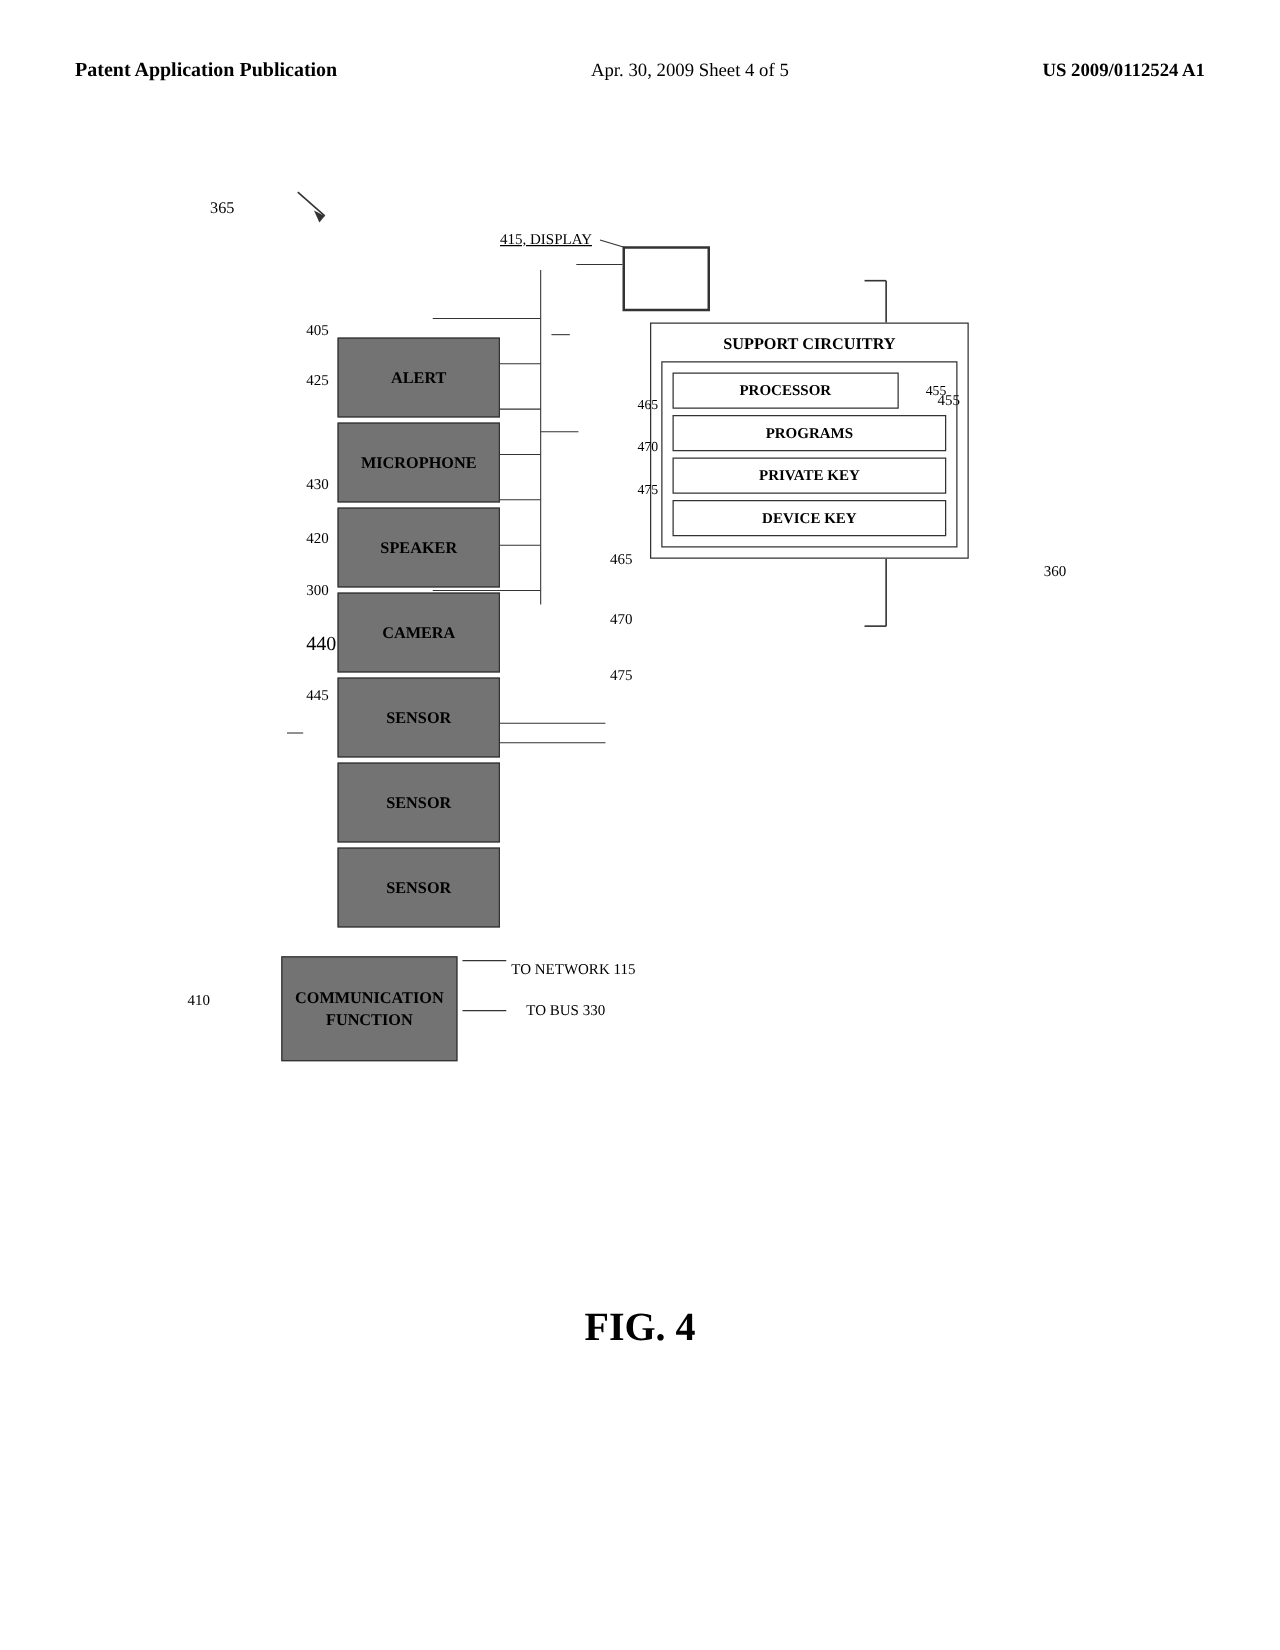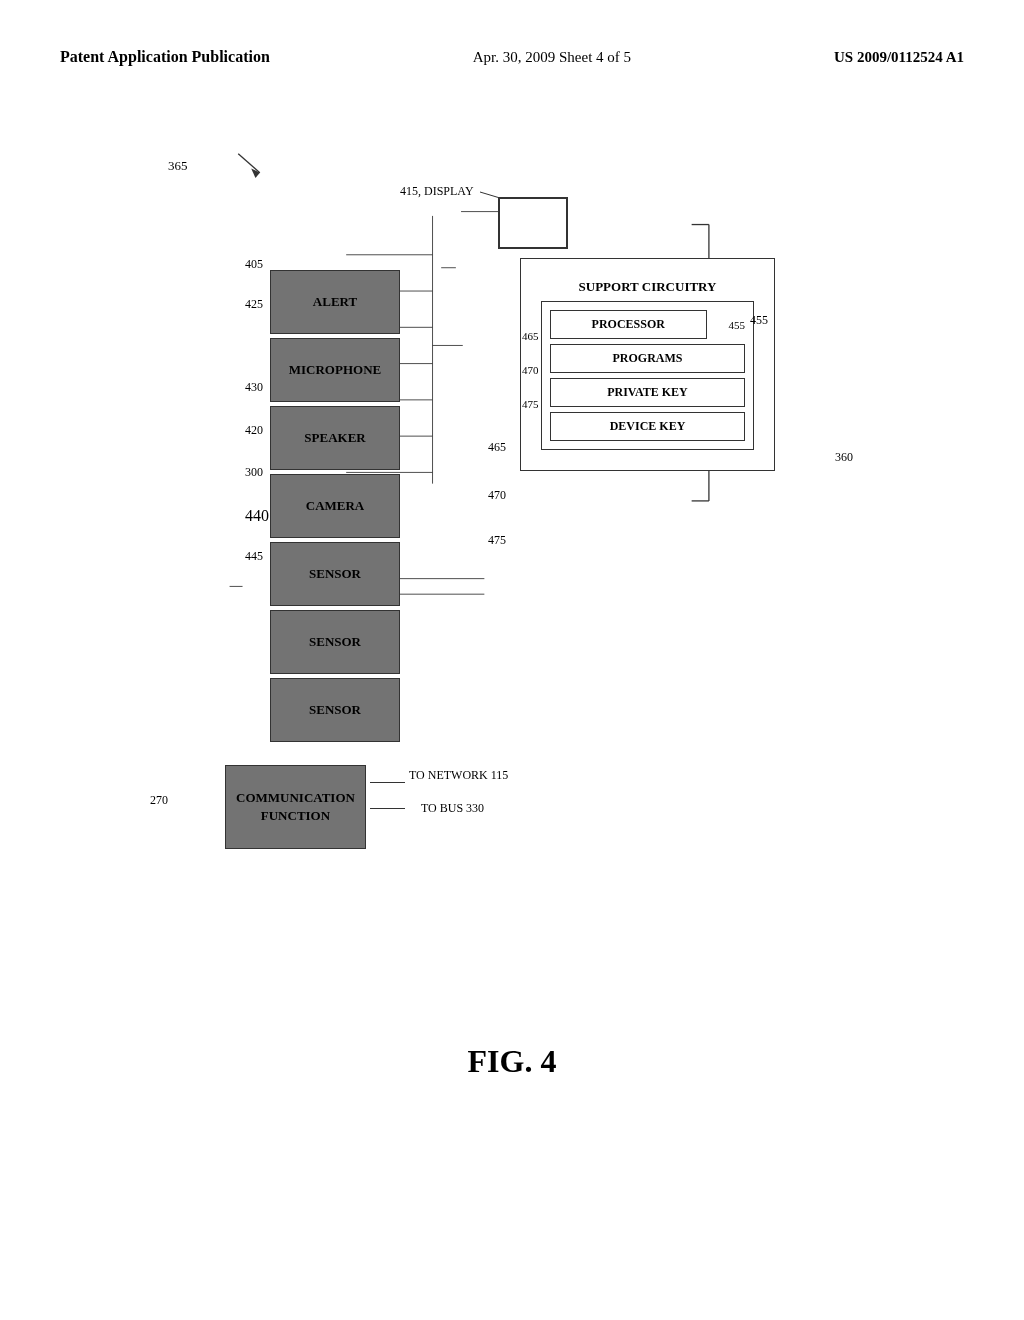--- a/index.html
+++ b/index.html
@@ -155,21 +155,21 @@
 
     <line x1="430" y1="310" x2="447" y2="310" stroke="#333" stroke-width="1"></line>
   </svg>
 
   <div class="diagram">
 
     <div style="position:absolute; top:18px; left:108px; font-size:13px;">365</div>
 
     <div style="position:absolute; top:57px; left:438px; width:70px; height:52px; border:2px solid #333; background:#fff;"></div>
 
-    <div style="position:absolute; top:44px; left:340px; font-size:12px; white-space:nowrap;">415, DISPLAY</div>
+    <div style="position:absolute; top:44px; left:340px; font-size:12px; white-space:nowrap;text-decoration:underline;">415, DISPLAY</div>
 
     <svg style="position:absolute;top:44px;left:340px;width:110px;height:20px;overflow:visible;">
       <line x1="80" y1="8" x2="100" y2="14" stroke="#333" stroke-width="1"></line>
     </svg>
 
     <div style="position:absolute; top:117px; left:185px; font-size:12px;">405</div>
 
     <div style="position:absolute; top:157px; left:185px; font-size:12px;">425</div>
 
     <div style="position:absolute; top:240px; left:185px; font-size:12px;">430</div>
@@ -187,21 +187,21 @@
       <div class="box">MICROPHONE</div>
       <div class="box">SPEAKER</div>
       <div class="box">CAMERA</div>
       <div class="box">SENSOR</div>
       <div class="box">SENSOR</div>
       <div class="box">SENSOR</div>
     </div>
 
     <div style="position:absolute; top:168px; left:478px; font-size:12px;">450</div>
 
-    <div style="position:absolute; top:118px; left:460px; width:255px; border:1px solid #333; padding:20px; background:#fff;">
+    <div style="position:absolute; top:118px; left:460px; width:255px; border:1px solid #333; padding:8px; background:#fff;">
       <div style="text-align:center; font-size:13px; font-weight:bold; margin-bottom:6px;">SUPPORT CIRCUITRY</div>
       <div style="border:1px solid #333; padding:8px; display:flex; flex-direction:column; gap:5px;">
 
         <div style="display:flex; align-items:center; gap:22px;">
           <div class="box-inner" style="flex:1;">PROCESSOR</div>
           <div style="font-size:11px; white-space:nowrap;">455</div>
         </div>
 
 
         <div style="font-size:11px; position:relative;">
@@ -226,26 +226,26 @@
     <div style="position:absolute; top:300px; left:428px; font-size:12px;">465</div>
 
     <div style="position:absolute; top:348px; left:428px; font-size:12px;">470</div>
 
     <div style="position:absolute; top:393px; left:428px; font-size:12px;">475</div>
 
     <div style="position:absolute; top:310px; left:775px; font-size:12px;">360</div>
 
     <div style="position:absolute; top:625px; left:165px;">
 
-      <div style="position:absolute; left:-75px; top:28px; font-size:12px;">270</div>
+      <div style="position:absolute; left:-75px; top:28px; font-size:12px;">410</div>
       <div class="box" style="min-width:140px; line-height:1.4;">COMMUNICATION<br>FUNCTION</div>
     </div>
 
     <div style="position:absolute; top:628px; left:310px; font-size:12px; display:flex; flex-direction:column; gap:18px;">
-      <div style="display:flex; align-items:flex-end; gap:4px;">
+      <div style="display:flex; align-items:flex-start; gap:4px;">
         <div style="width:35px; height:1px; background:#333;"></div>
         <span>TO NETWORK 115</span>
       </div>
       <div style="display:flex; align-items:center; gap:16px;">
         <div style="width:35px; height:1px; background:#333;"></div>
         <span>TO BUS 330</span>
       </div>
     </div>
 
   </div>

